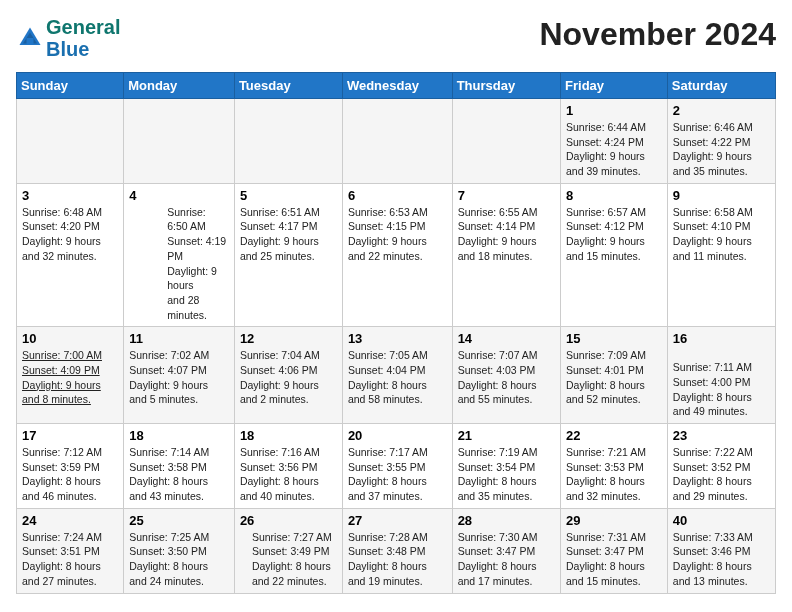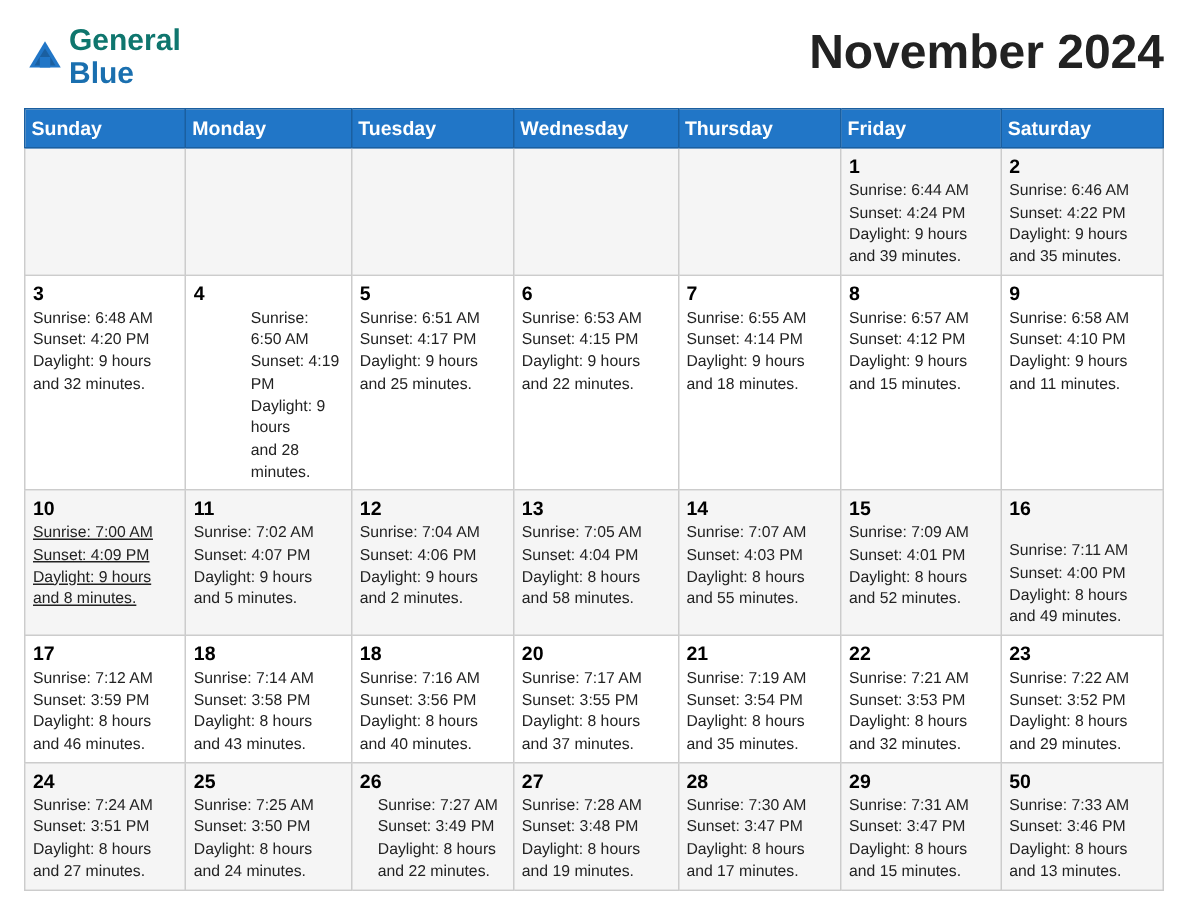--- a/index.html
+++ b/index.html
@@ -340,21 +340,21 @@
 and 17 minutes.</div>
           </td>
           <td>
             <span class="day-num">29</span>
             <div class="day-info" style="white-space: pre-line;">Sunrise: 7:31 AM
 Sunset: 3:47 PM
 Daylight: 8 hours
 and 15 minutes.</div>
           </td>
           <td>
-            <span class="day-num">50</span>
+            <span class="day-num">40</span>
             <div class="day-info" style="white-space: pre-line;">Sunrise: 7:33 AM
 Sunset: 3:46 PM
 Daylight: 8 hours
 and 13 minutes.</div>
           </td>
         </tr>
       </tbody>
   </table>
 </div>
 

